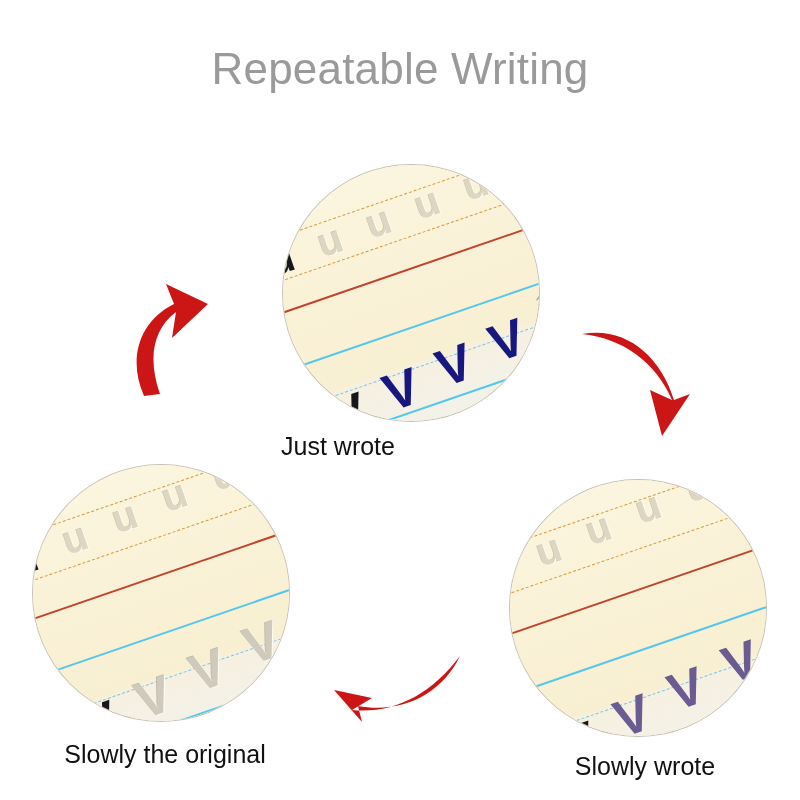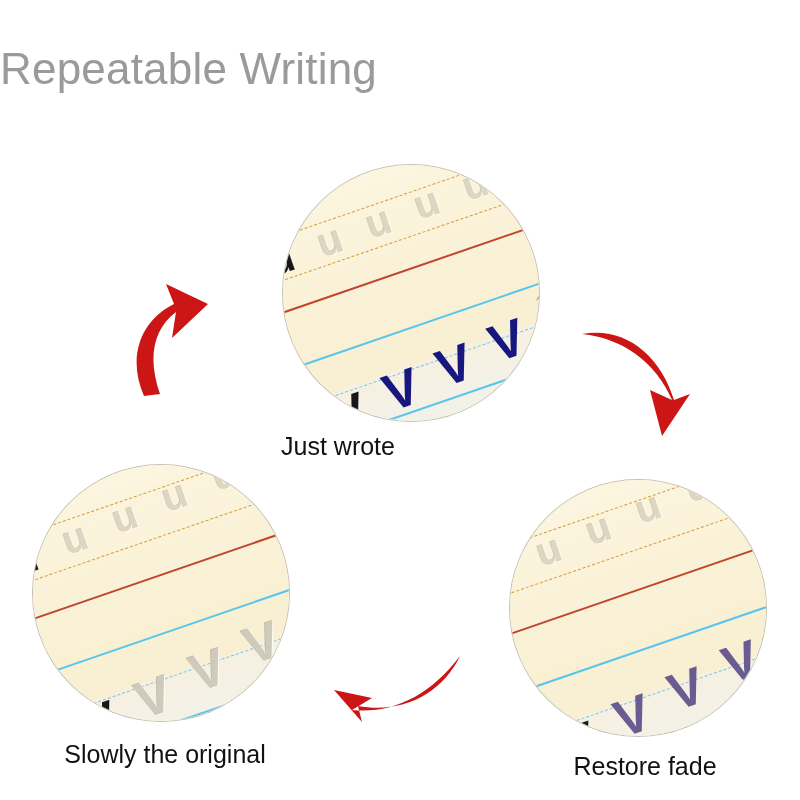--- a/index.html
+++ b/index.html
@@ -15,20 +15,21 @@
     font-family: "Liberation Sans", sans-serif;
     background: #ffffff;
   }
 
   
   #page-title {
     position: absolute;
     top: 44px;
     left: 0;
     width: 800px;
+    text-align: center;
     font-size: 44px;
     font-weight: 400;
     color: #9a9a9a;
     letter-spacing: 0.2px;
     font-family: "Liberation Sans", sans-serif;
     white-space: nowrap;
   }
 
   
   .node { position: absolute; }
@@ -237,21 +238,21 @@
       <div class="glyph g-u ink-ghost" style="left:230px; top:88px;">u</div>
       <div class="glyph g-u ink-ghost" style="left:284px; top:84px;">u</div>
 
       <div class="glyph g-v ink-black" style="left:82px;  top:282px;">V</div>
       <div class="glyph g-v ink-violet" style="left:142px; top:274px;">V</div>
       <div class="glyph g-v ink-violet" style="left:202px; top:266px;">V</div>
       <div class="glyph g-v ink-violet" style="left:262px; top:258px;">V</div>
 
     </div>
   </div>
-  <div class="caption" id="caption-right">Restore fade</div>
+  <div class="caption" id="caption-right">Slowly wrote</div>
 </div>
 
 <svg class="arrow" style="left:130px; top:282px;" width="115" height="115" viewBox="0 0 115 115">
   <path d="M30,112 C18,78 22,48 46,30 L42,56 L78,22 L36,2 L44,22 C8,40 -2,78 14,114 Z" fill="#cc1616"></path>
 </svg>
 
 <svg class="arrow" style="left:578px; top:328px;" width="118" height="118" viewBox="0 0 118 118">
   <path d="M4,6 C44,10 78,34 94,72 L72,62 L84,108 L112,66 L96,72 C82,26 46,-2 4,6 Z" fill="#cc1616"></path>
 </svg>
 

